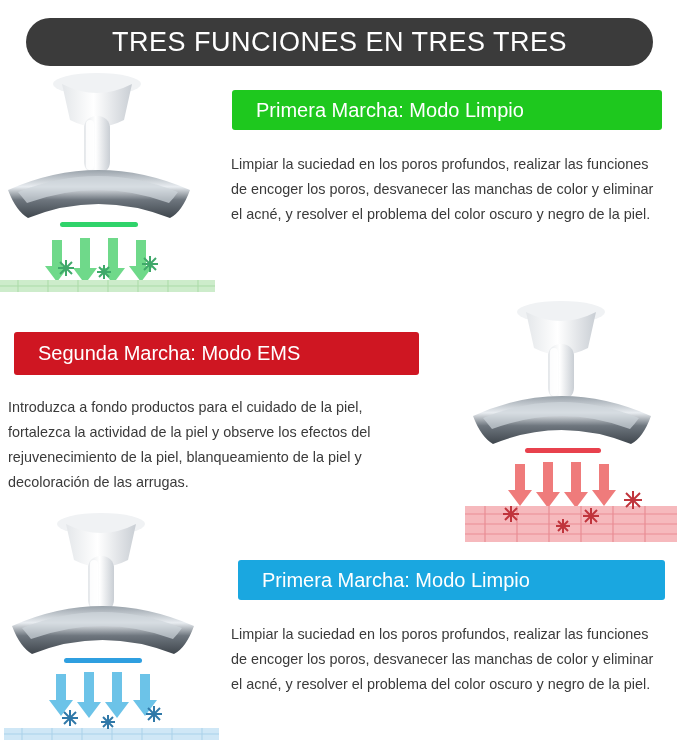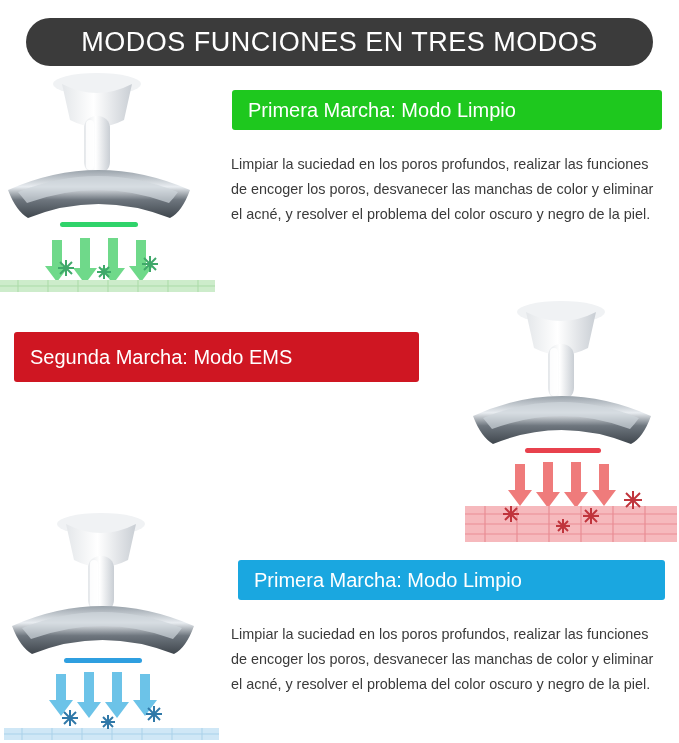--- a/index.html
+++ b/index.html
@@ -37,31 +37,31 @@
     font-family: "Liberation Sans", sans-serif;
     font-weight: 400;
     white-space: nowrap;
   }
 
   
   .label-bar {
     position: absolute;
     display: flex;
     align-items: center;
-    padding-left: 16px;
+    padding-left: 24px;
     border-radius: 3px;
   }
   .label-bar span {
     color: #ffffff;
     font-size: 20px;
     font-family: "Liberation Sans", sans-serif;
     white-space: nowrap;
   }
   #bar1 { left: 232px; top: 90px; width: 430px; height: 40px; background: #1ec81e; }
-  #bar2 { left: 14px;  top: 332px; width: 405px; height: 50px; background: #cf1622; }
+  #bar2 { left: 14px;  top: 332px; width: 405px; height: 43px; background: #cf1622; }
   #bar3 { left: 238px; top: 560px; width: 427px; height: 40px; background: #1aa7e0; }
 
   
   .para {
     position: absolute;
     color: #3a3a3a;
     font-size: 14.4px;
     line-height: 25px;
     font-family: "Liberation Sans", sans-serif;
   }
@@ -76,21 +76,21 @@
   #illus3 { left: 4px;   top: 512px; width: 215px; height: 228px; }
 
   .illus svg { display: block; width: 100%; height: 100%; }
 </style>
 </head>
 <body>
 
 <div class="page">
 
   <div class="header">
-    <div class="header-title">MODOS FUNCIONES EN TRES MODOS</div>
+    <div class="header-title">TRES FUNCIONES EN TRES TRES</div>
   </div>
 
   <div class="illus" id="illus1">
     <svg viewBox="0 0 215 220" xmlns="http://www.w3.org/2000/svg">
       <defs>
         <linearGradient id="handleG" x1="0" y1="0" x2="1" y2="0">
           <stop offset="0" stop-color="#e4e7ea"></stop>
           <stop offset="0.45" stop-color="#ffffff"></stop>
           <stop offset="1" stop-color="#c9ced4"></stop>
         </linearGradient>
@@ -155,20 +155,21 @@
   </div>
 
   <div class="label-bar" id="bar1">
     <span>Primera Marcha: Modo Limpio</span>
   </div>
   <div class="para" id="para1">Limpiar la suciedad en los poros profundos, realizar las funciones de encoger los poros, desvanecer las manchas de color y eliminar el acné, y resolver el problema del color oscuro y negro de la piel.</div>
 
   <div class="label-bar" id="bar2">
     <span>Segunda Marcha: Modo EMS</span>
   </div>
+  <div class="para" id="para2">Introduzca a fondo productos para el cuidado de la piel, fortalezca la actividad de la piel y observe los efectos del rejuvenecimiento de la piel, blanqueamiento de la piel y decoloración de las arrugas.</div>
 
   <div class="illus" id="illus2">
     <svg viewBox="0 0 212 242" xmlns="http://www.w3.org/2000/svg">
       <defs>
         <linearGradient id="handleR" x1="0" y1="0" x2="1" y2="0">
           <stop offset="0" stop-color="#e4e7ea"></stop>
           <stop offset="0.45" stop-color="#ffffff"></stop>
           <stop offset="1" stop-color="#c9ced4"></stop>
         </linearGradient>
         <linearGradient id="metalR" x1="0" y1="0" x2="0" y2="1">

